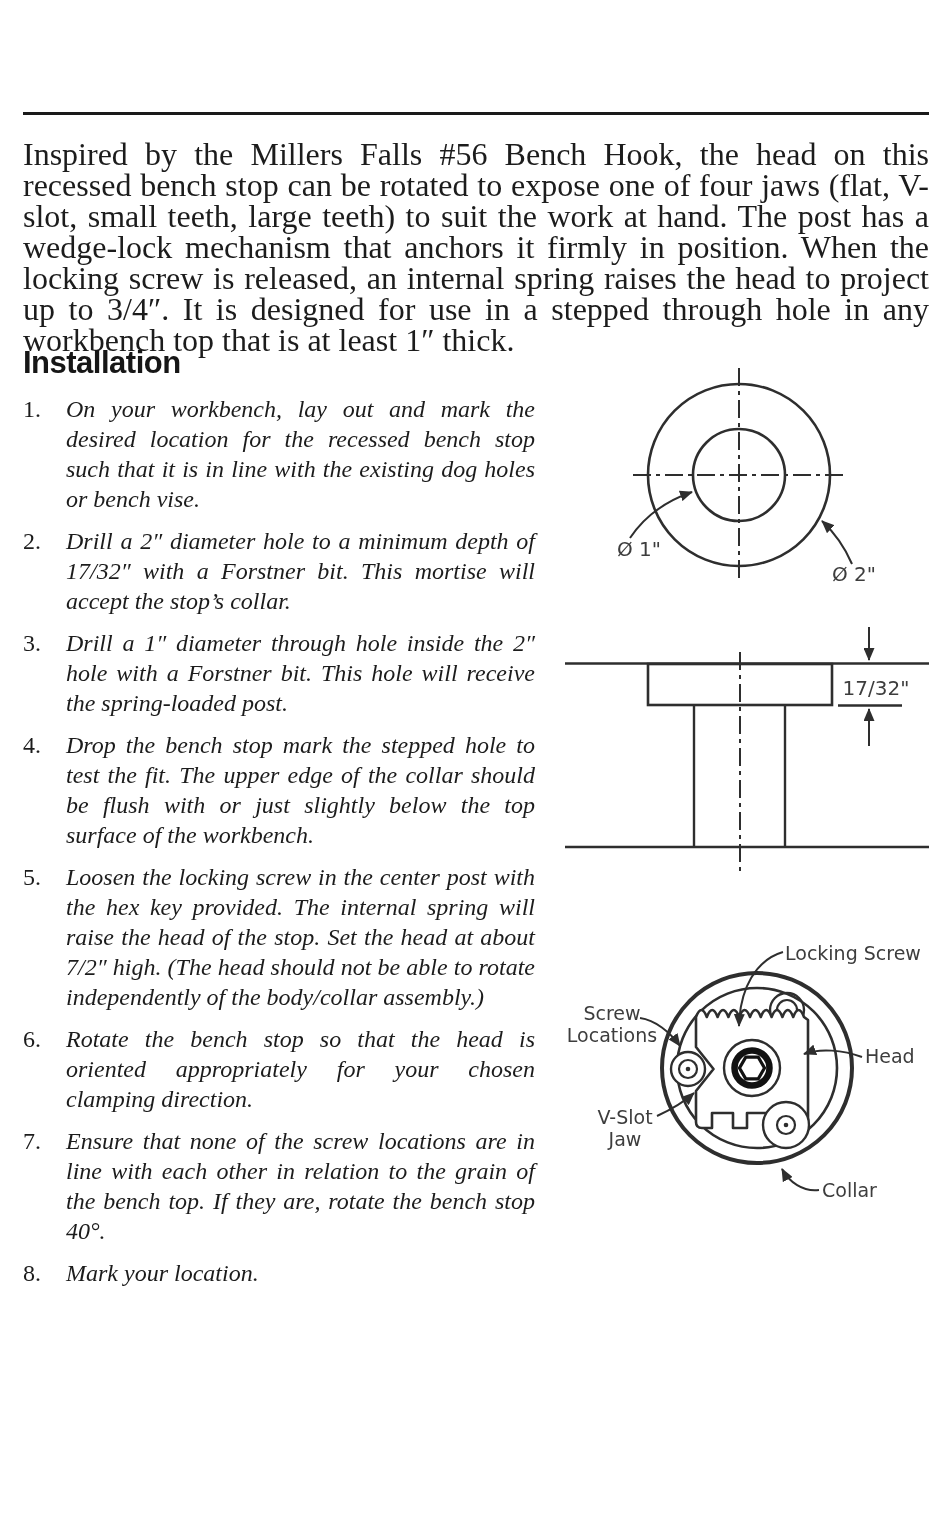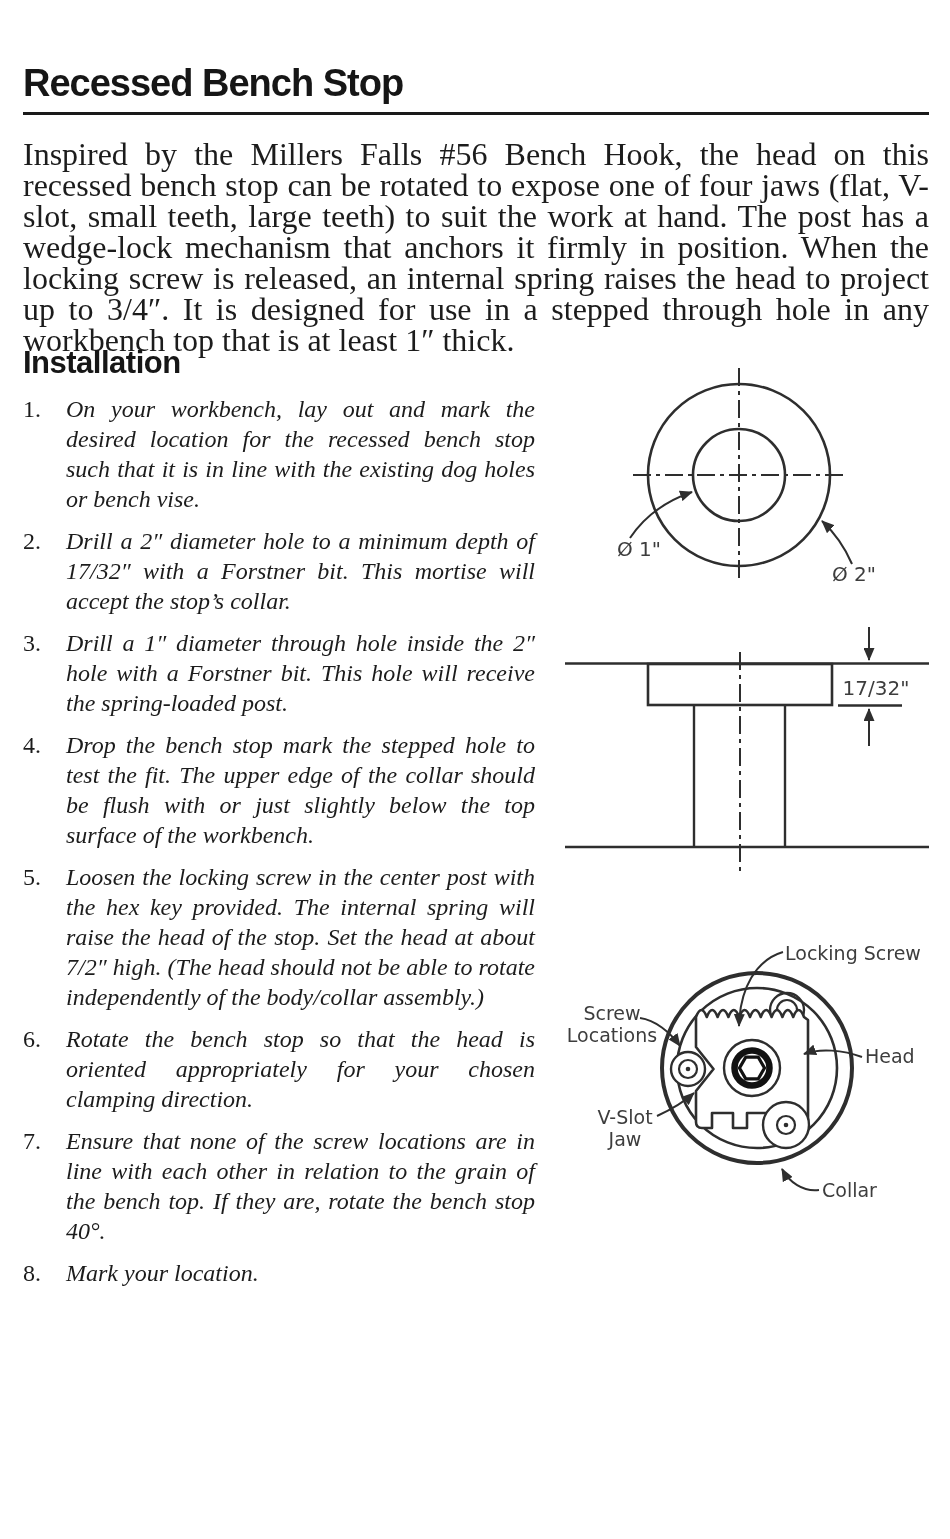--- a/index.html
+++ b/index.html
@@ -20,21 +20,20 @@
   .d-plan{left:560px;top:360px;}
   .d-section{left:560px;top:615px;}
   .d-assembly{left:560px;top:920px;}
   svg text{font-family:"DejaVu Sans","Liberation Sans",sans-serif;fill:#3d3d3d;}
 </style>
 </head>
 <body>
 
 <div class="page">
 
-  <div class="title">Recessed Bench Stop</div>
   <div class="title-rule"></div>
 
   <div class="intro">Inspired by the Millers Falls #56 Bench Hook, the head on this recessed bench stop can be rotated to expose one of four jaws (flat, V-slot, small teeth, large teeth) to suit the work at hand. The post has a wedge-lock mechanism that anchors it firmly in position. When the locking screw is released, an internal spring raises the head to project up to 3/4″. It is designed for use in a stepped through hole in any workbench top that is at least 1″ thick.</div>
 
   <div class="section-heading">Installation</div>
 
   <div class="steps">
     <div class="step">
       <div class="step-num">1.</div>
       <div class="step-text">On your workbench, lay out and mark the desired location for the recessed bench stop such that it is in line with the existing dog holes or bench vise.</div>

